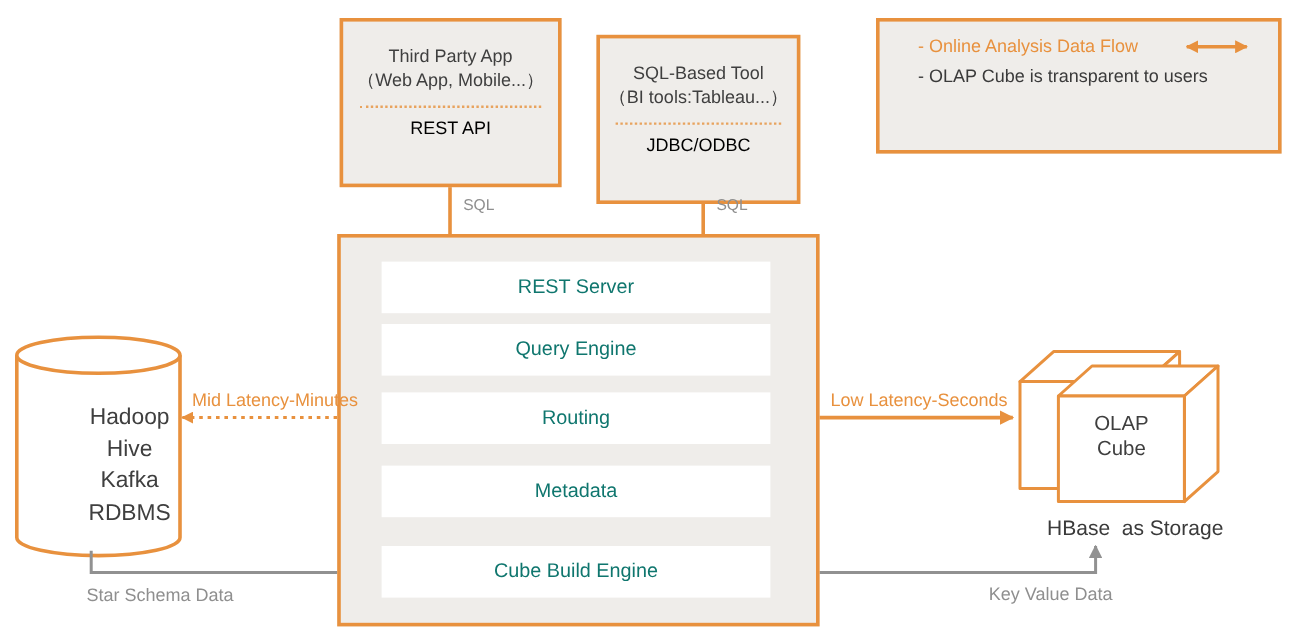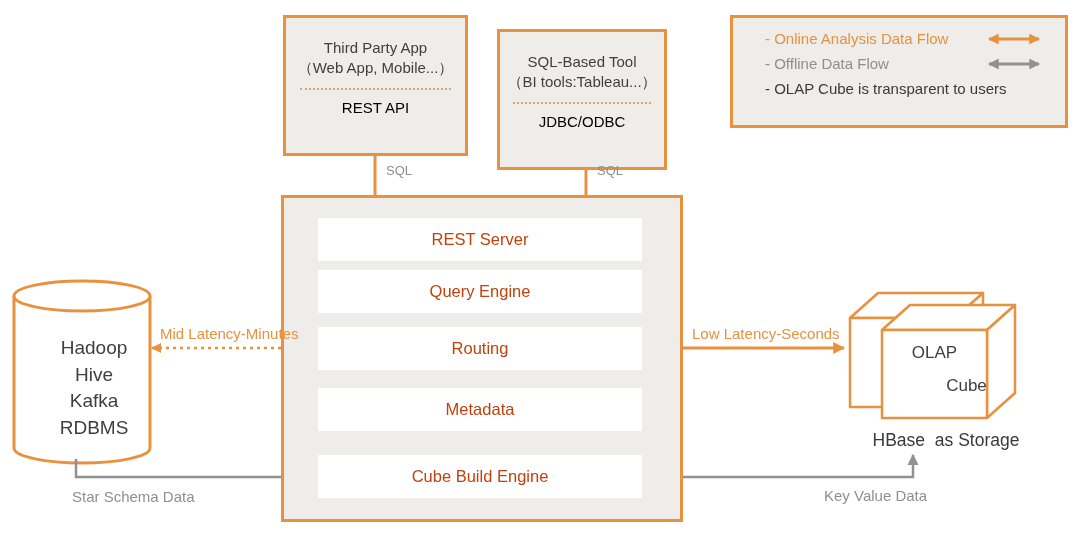--- a/index.html
+++ b/index.html
@@ -14,35 +14,35 @@
   }
   .top-box{
     width:185px;height:141px;display:flex;flex-direction:column;
     text-align:center;padding-top:20px;
   }
   .top-box .t{font-size:15px;line-height:20px;color:#3f3f3f;}
   .top-box .divider{width:84%;border-top:2px dotted #e8a35e;margin:10px auto 9px;}
   .top-box .api{font-size:15px;color:#000000;}
   .core-row{
     background:#ffffff;text-align:center;font-size:16.5px;line-height:43px;height:43px;
-    left:318px;width:324px;color:#c2410c;
+    left:318px;width:324px;color:#0f766e;
   }
   .legend{
     left:730px;top:15px;width:338px;height:113px;padding:8px 0 0 32px;
   }
   .legend .row{
     height:25px;display:flex;align-items:center;font-size:15px;
   }
   .legend .row .lab{flex:0 0 auto;}
   .legend .row .arr{margin-left:auto;margin-right:20px;}
   .c-orange{color:#e8913e;}
   .c-gray{color:#8f8f8f;}
   .c-dark{color:#3a3a3a;}
   .edge-label{font-size:15px;white-space:nowrap;}
-  .db-line{left:14px;width:160px;text-align:center;font-size:19px;height:27px;line-height:27px;}
+  .db-line{left:28px;width:160px;text-align:center;font-size:19px;height:27px;line-height:27px;}
   .cube-line{left:882px;width:105px;text-align:center;font-size:17px;height:32px;line-height:32px;}
   .hbase-caption{left:840px;width:212px;text-align:center;font-size:17.5px;white-space:pre;color:#3a3a3a;}
 </style>
 </head>
 <body>
 
 <div class="canvas">
 
   <svg class="layer" width="1080" height="533" viewBox="0 0 1080 533">
     <defs>
@@ -101,49 +101,38 @@
       <svg class="arr" width="62" height="12">
         <defs>
             <marker id="lmo" viewBox="0 0 10 10" refX="9" refY="5" markerWidth="3.6" markerHeight="3.6" orient="auto-start-reverse">
               <path d="M0,0 L10,5 L0,10 z" fill="#e8913e"></path>
             </marker>
           </defs>
         <line x1="6" y1="6" x2="56" y2="6" stroke="#e8913e" stroke-width="3" marker-start="url(#lmo)" marker-end="url(#lmo)"></line>
       </svg>
     </div>
     <div class="row">
-      <span class="lab c-gray">- Offline Data Flow</span>
-      <svg class="arr" width="62" height="12">
-        <defs>
-            <marker id="lmg" viewBox="0 0 10 10" refX="9" refY="5" markerWidth="3.6" markerHeight="3.6" orient="auto-start-reverse">
-              <path d="M0,0 L10,5 L0,10 z" fill="#919191"></path>
-            </marker>
-          </defs>
-        <line x1="6" y1="6" x2="56" y2="6" stroke="#919191" stroke-width="3" marker-start="url(#lmg)" marker-end="url(#lmg)"></line>
-      </svg>
-    </div>
-    <div class="row">
       <span class="lab c-dark">- OLAP Cube is transparent to users</span>
     </div>
   </div>
 
   <div class="abs panel" style="left:281px;top:195px;width:402px;height:327px;"></div>
   <div class="abs core-row" style="top:218px;">REST Server</div>
   <div class="abs core-row" style="top:270px;">Query Engine</div>
   <div class="abs core-row" style="top:327px;">Routing</div>
   <div class="abs core-row" style="top:388px;">Metadata</div>
   <div class="abs core-row" style="top:455px;">Cube Build Engine</div>
 
   <div class="abs db-line" style="top:334px;">Hadoop</div>
   <div class="abs db-line" style="top:361px;">Hive</div>
   <div class="abs db-line" style="top:387px;">Kafka</div>
   <div class="abs db-line" style="top:414px;">RDBMS</div>
 
   <div class="abs cube-line" style="top:337px;">OLAP</div>
-  <div class="abs cube-line" style="top:370px;padding-left:32px;">Cube</div>
+  <div class="abs cube-line" style="top:358px;">Cube</div>
   <div class="abs hbase-caption" style="top:430px;">HBase  as Storage</div>
 
   <div class="abs edge-label c-gray" style="left:386px;top:163px;font-size:13px;">SQL</div>
   <div class="abs edge-label c-gray" style="left:597px;top:163px;font-size:13px;">SQL</div>
   <div class="abs edge-label c-orange" style="left:160px;top:325px;">Mid Latency-Minutes</div>
   <div class="abs edge-label c-orange" style="left:692px;top:325px;">Low Latency-Seconds</div>
   <div class="abs edge-label c-gray" style="left:72px;top:488px;">Star Schema Data</div>
   <div class="abs edge-label c-gray" style="left:824px;top:487px;">Key Value Data</div>
 
 </div>

